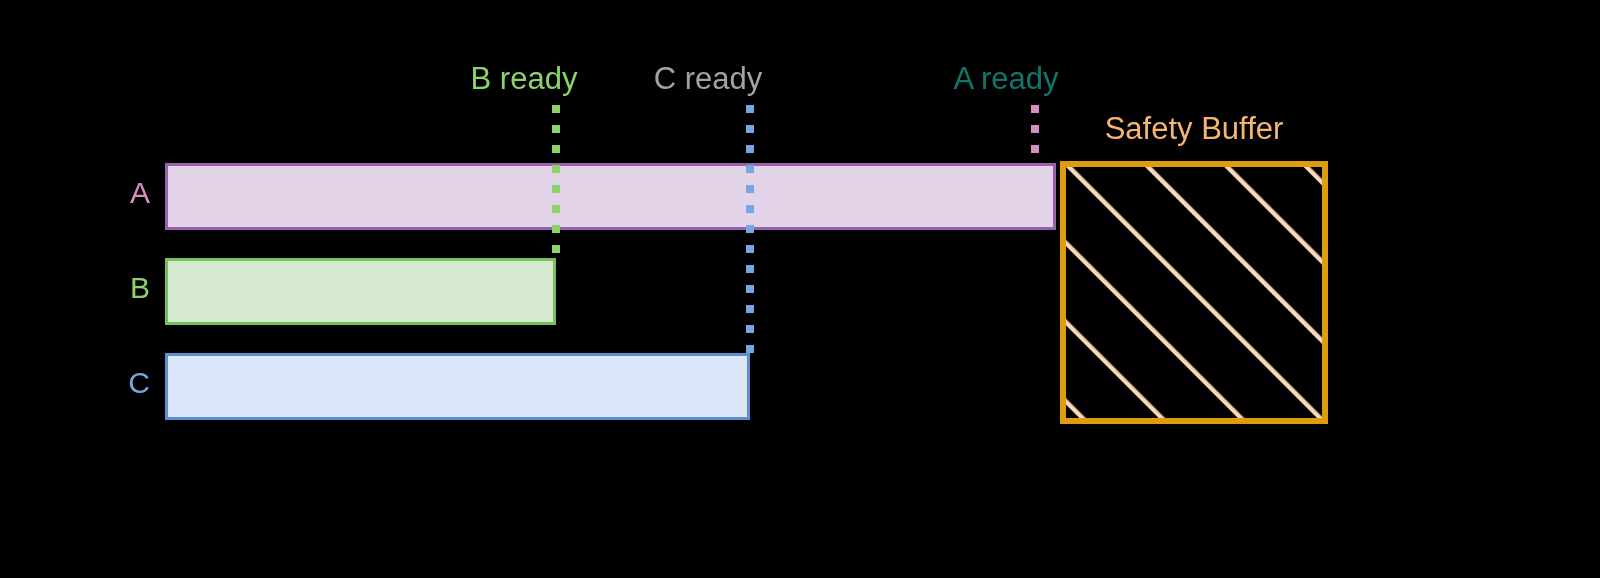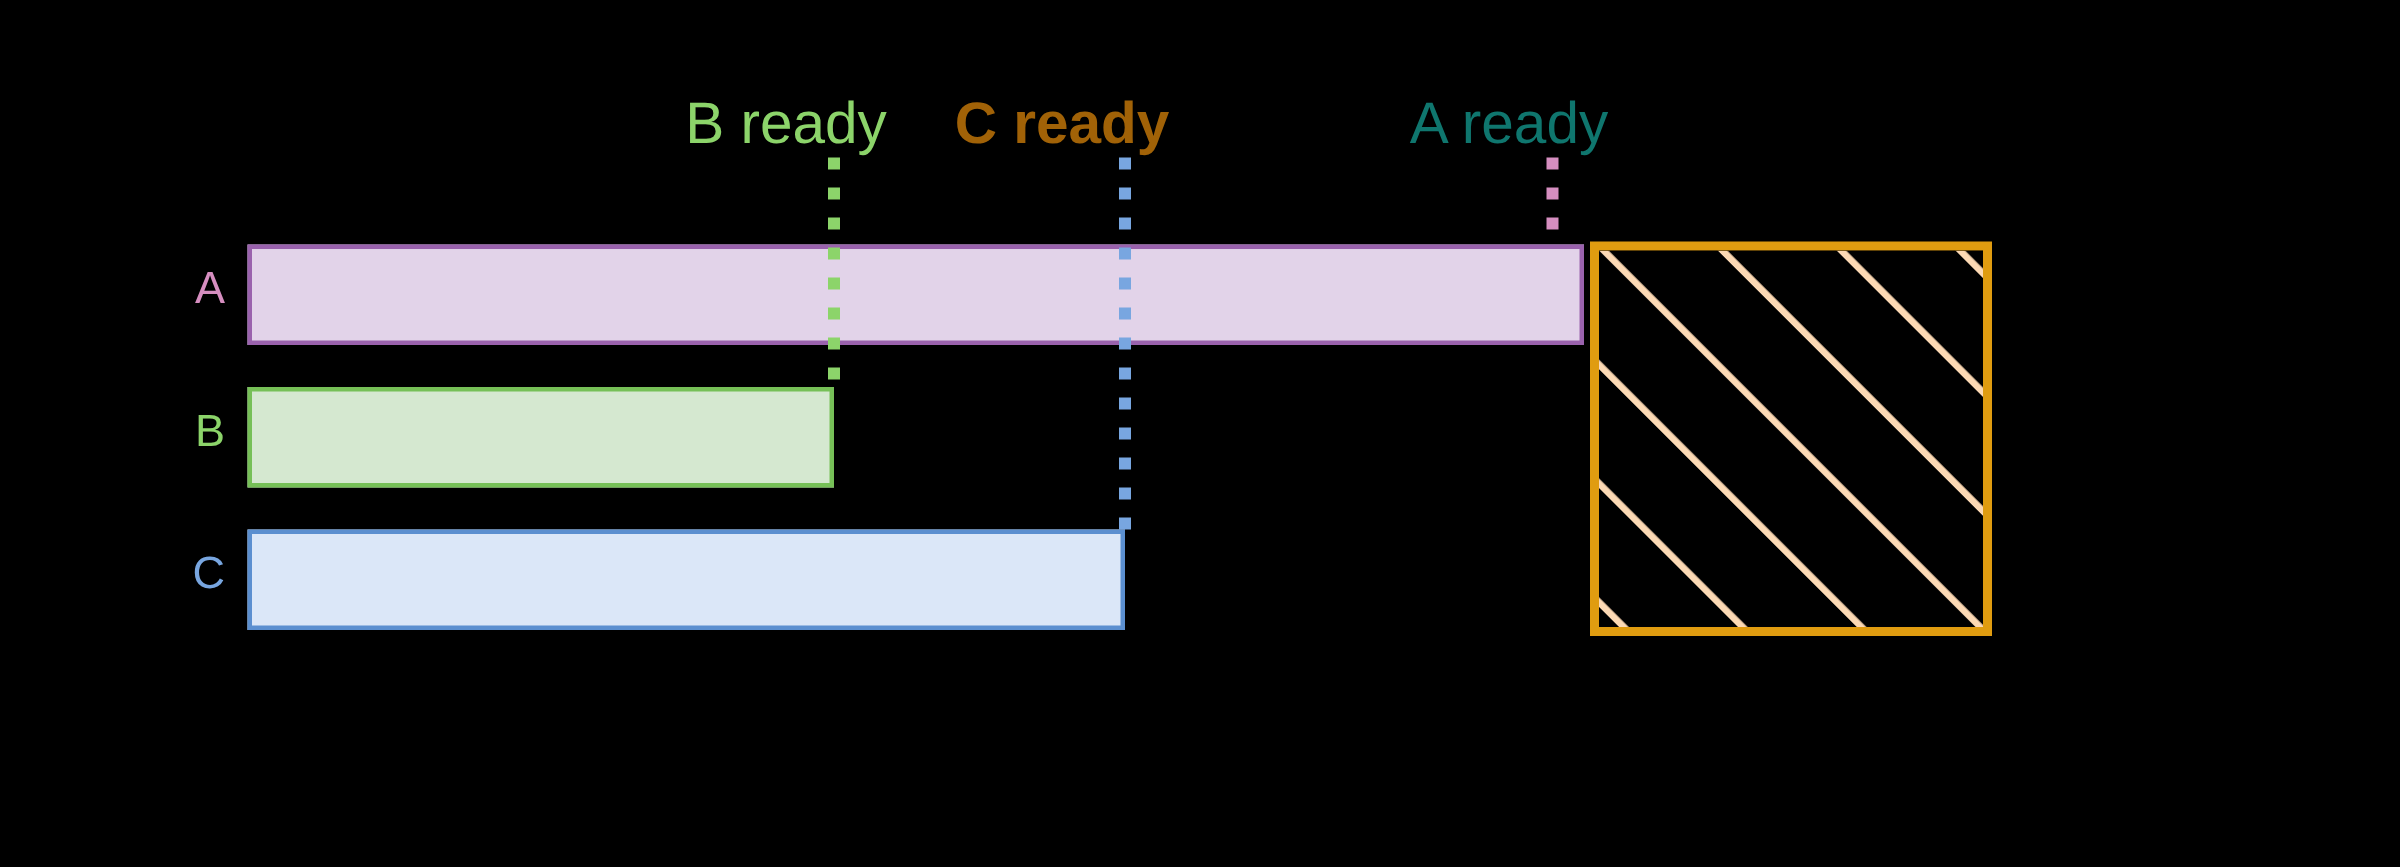--- a/index.html
+++ b/index.html
@@ -32,21 +32,21 @@
   .task-bar {
     position: absolute;
     box-sizing: border-box;
     border-style: solid;
     border-width: 3px;
   }
 
   
   .ready-label {
     position: absolute;
-    font-size: 39px;
+    font-size: 31px;
     line-height: 1;
     white-space: nowrap;
     transform: translateX(-50%);
     font-family: "Liberation Sans", sans-serif;
   }
 
   
   .ready-line {
     position: absolute;
     width: 8px;
@@ -101,21 +101,21 @@
     <i style="background:#8cd46a;"></i>
       <i style="background:#8cd46a;"></i>
     <i style="background:#8cd46a;"></i>
       <i style="background:#8cd46a;"></i>
     <i style="background:#8cd46a;"></i>
       <i style="background:#8cd46a;"></i>
     <i style="background:#8cd46a;"></i>
       <i style="background:#8cd46a;"></i>
   </div>
 
-  <div class="ready-label" style="left:708px; top:63px; color:#a16207;font-weight:bold;">C ready</div>
+  <div class="ready-label" style="left:708px; top:63px; color:#a3a3a3;">C ready</div>
   <div class="ready-line" style="left:750px; top:105px; height:250px;">
     <i style="background:#78a6e0;"></i>
       <i style="background:#78a6e0;"></i>
     <i style="background:#78a6e0;"></i>
       <i style="background:#78a6e0;"></i>
     <i style="background:#78a6e0;"></i>
       <i style="background:#78a6e0;"></i>
     <i style="background:#78a6e0;"></i>
       <i style="background:#78a6e0;"></i>
     <i style="background:#78a6e0;"></i>
@@ -125,20 +125,21 @@
     <i style="background:#78a6e0;"></i>
   </div>
 
   <div class="ready-label" style="left:1006px; top:63px; color:#0f766e;">A ready</div>
   <div class="ready-line" style="left:1035px; top:105px; height:62px;">
     <i style="background:#d68ec0;"></i>
       <i style="background:#d68ec0;"></i>
     <i style="background:#d68ec0;"></i>
   </div>
 
+  <div class="buffer-title" style="left:1194px; top:113px; color:#f8b570;">Safety Buffer</div>
 
   <div class="buffer-box" style="left:1060px; top:161px; width:268px; height:263px;
               background:#000000; border-color:#e09c10;">
     <svg class="buffer-hatch" width="256" height="251" viewBox="0 0 256 251" preserveAspectRatio="none" aria-hidden="true">
       <defs>
         <pattern id="hatch" patternUnits="userSpaceOnUse" width="56" height="56" patternTransform="rotate(-45)">
           <rect width="56" height="56" fill="#000000"></rect>
           <line x1="0" y1="0" x2="0" y2="56" stroke="#fcd9b4" stroke-width="9"></line>
         </pattern>
       </defs>

